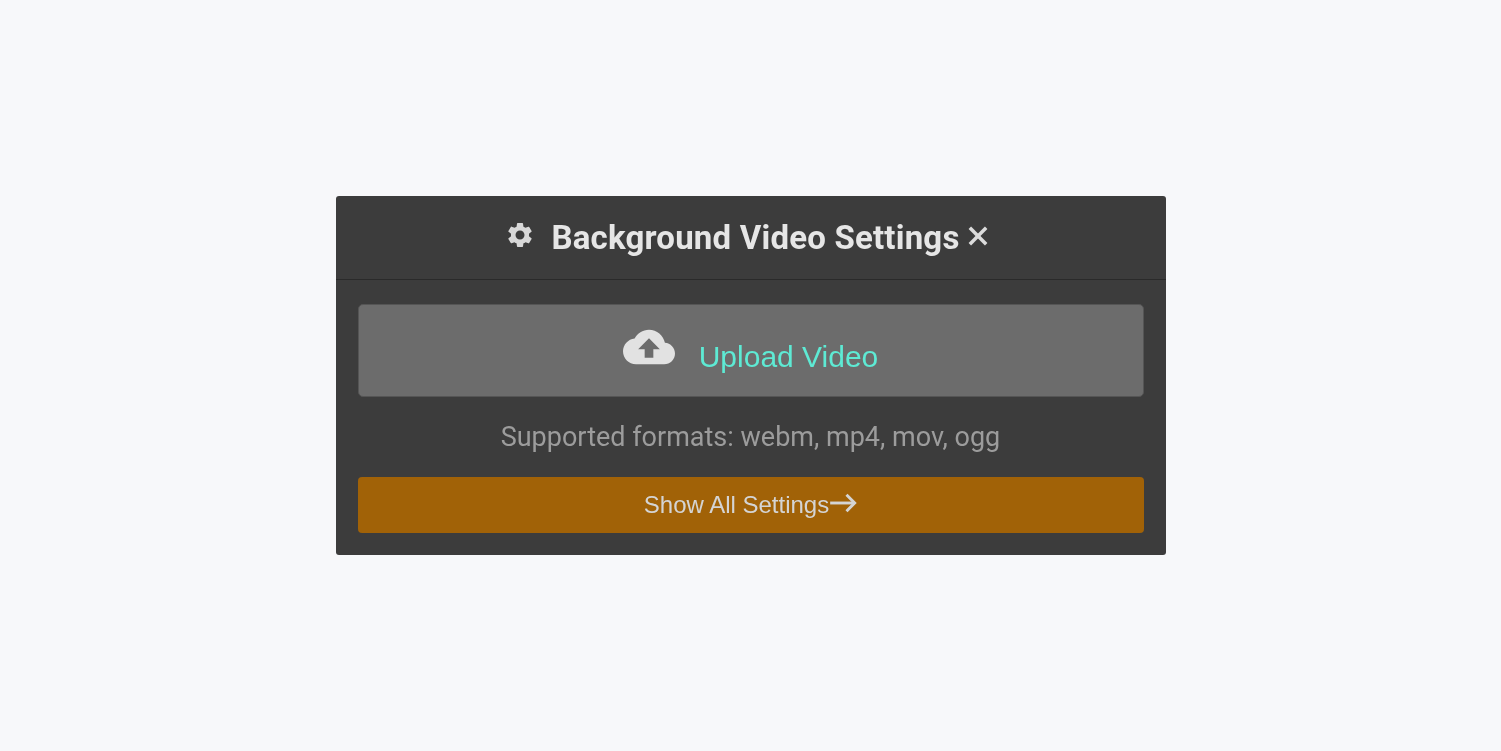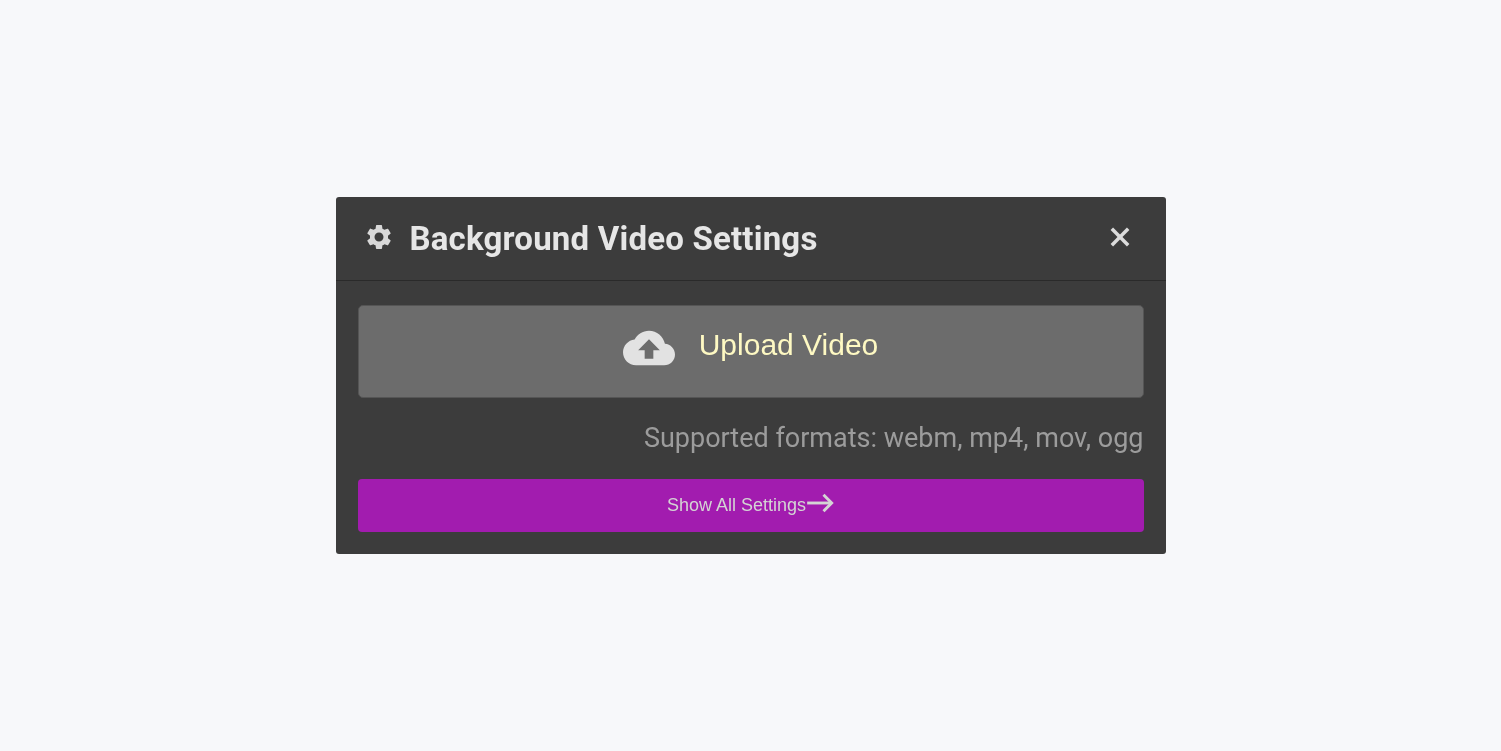--- a/index.html
+++ b/index.html
@@ -18,21 +18,21 @@
     }
     .modal {
       width: 830px;
       background: #3c3c3c;
       border-radius: 3px;
       overflow: hidden;
     }
     .modal-header {
       display: flex;
       align-items: center;
-      justify-content: space-between;
+      justify-content: center;
       padding: 22px 28px 22px 28px;
       border-bottom: 1px solid #2a2a2a;
     }
     .header-left {
       display: flex;
       align-items: center;
       gap: 16px;
     }
     .gear-icon {
       width: 30px;
@@ -63,56 +63,56 @@
     .modal-body {
       padding: 24px 22px 22px 22px;
     }
     .upload-btn {
       width: 100%;
       background: #6c6c6c;
       border: 1px solid #555;
       border-radius: 5px;
       padding: 22px 0;
       display: flex;
-      align-items: flex-start;
+      align-items: flex-end;
       justify-content: center;
       gap: 24px;
       cursor: pointer;
-      color: #fef9c3;
+      color: #5eead4;
       font-size: 30px;
       font-weight: 400;
     }
     .cloud-icon {
       width: 52px;
       height: 40px;
       color: #e2e2e2;
     }
     .info-text {
-      text-align: right;
+      text-align: center;
       color: #9c9c9c;
       font-size: 27px;
       line-height: 1.5;
       margin-top: 20px;
       margin-bottom: 20px;
     }
     .info-line {
       display: block;
     }
     .show-all-btn {
       width: 100%;
-      background: #a21caf;
+      background: #a16207;
       border: none;
       border-radius: 4px;
       padding: 14px 0;
       display: flex;
       align-items: center;
       justify-content: center;
       cursor: pointer;
       color: #d4d4d4;
-      font-size: 18px;
+      font-size: 24px;
       font-weight: 400;
     }
     .arrow-icon {
       width: 28px;
       height: 20px;
       color: #d4d4d4;
     }
   </style>
 </head>
 <body>

